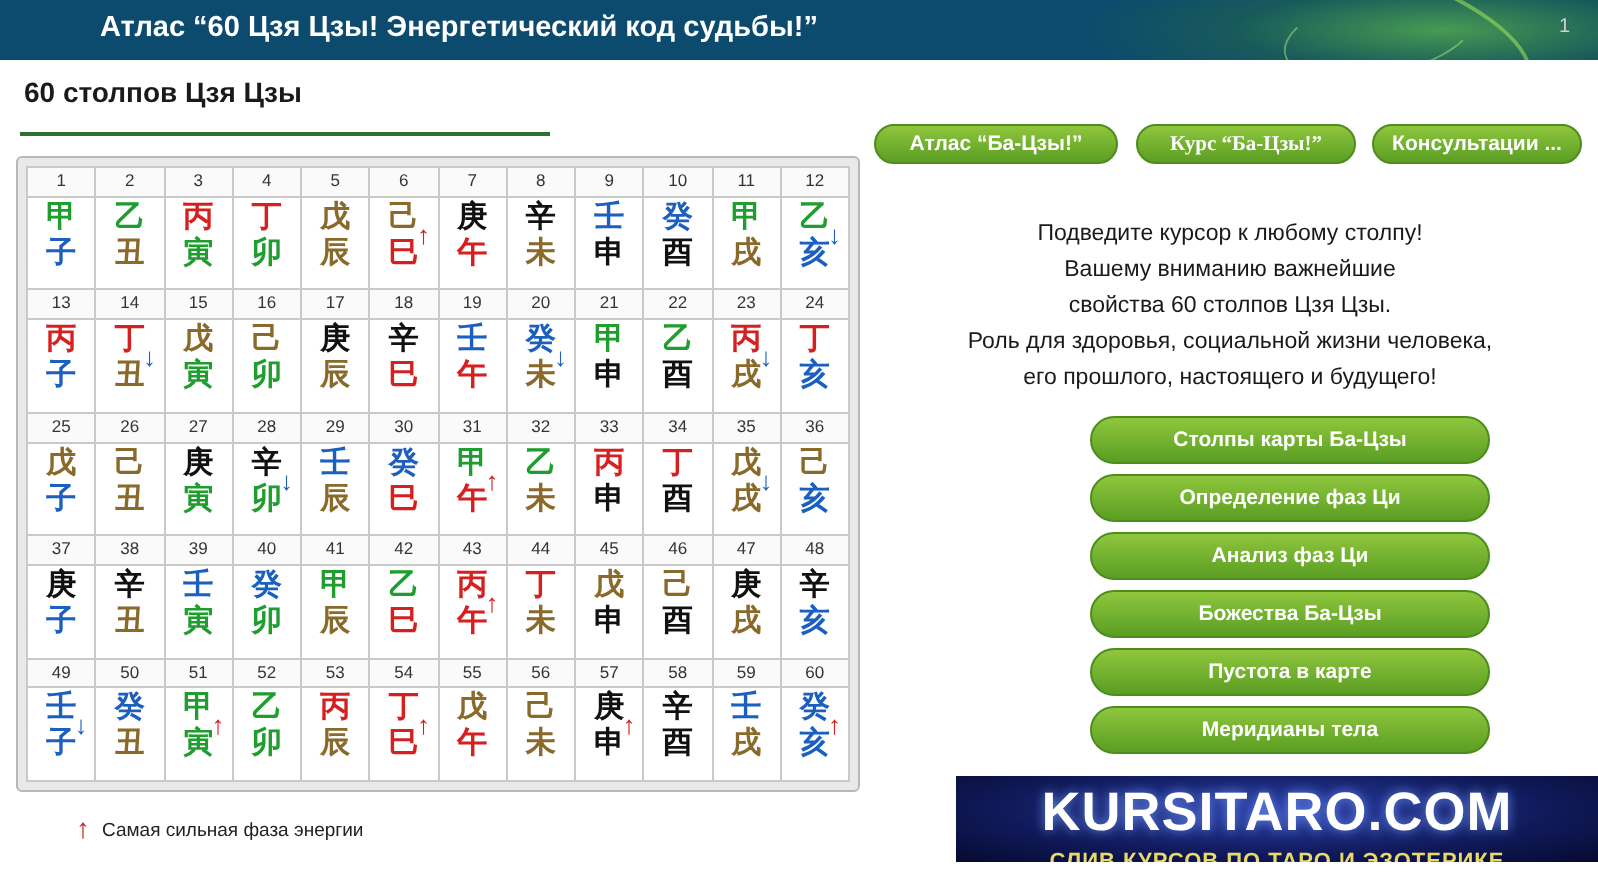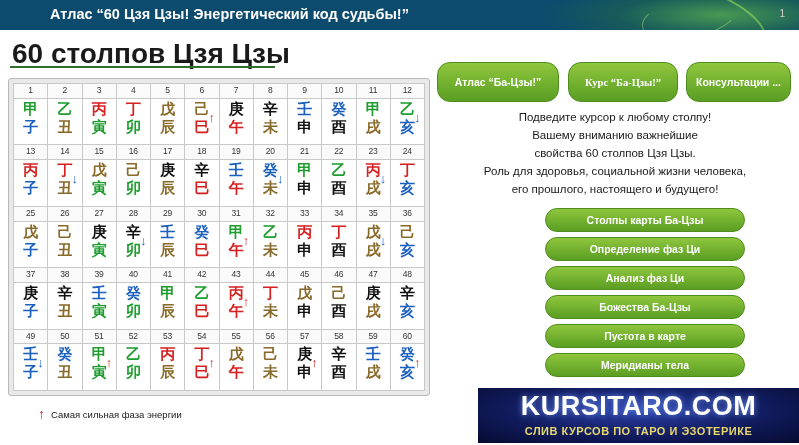--- a/index.html
+++ b/index.html
@@ -61,21 +61,21 @@
     position: absolute;
     right: 14px; top: 8px;
     color: #cfcfcf;
     font-size: 10px;
   }
 
   
   .page-title {
     position: absolute;
     left: 12px; top: 38px;
-    font-size: 28px;
+    font-size: 14px;
     font-weight: bold;
     color: #1a1a1a;
   }
   .title-rule {
     position: absolute;
     left: 10px; top: 66px;
     width: 265px; height: 2px;
     background: #2f6f2f;
   }
 
@@ -159,21 +159,21 @@
     vertical-align: -1px;
   }
   .lg1 { left: 18px; top: 4px; }
   .lg2 { left: 215px; top: 4px; }
   .up-arr { color: #d02020; }
   .down-arr { color: #555555; }
 
   
   .topbtn {
     position: absolute;
-    height: 40px;
+    height: 20px;
     border-radius: 13px;
     background: linear-gradient(#8fc63d, #5a9e23);
     border: 1px solid #4e8c1e;
     color: #ffffff;
     font-size: 10.5px;
     font-weight: bold;
     display: flex;
     align-items: center;
     justify-content: center;
     box-sizing: border-box;
@@ -215,21 +215,21 @@
   #mb1 { top: 237px; }
   #mb2 { top: 266px; }
   #mb3 { top: 295px; }
   #mb4 { top: 324px; }
   #mb5 { top: 353px; }
 
   
   .banner {
     position: absolute;
     left: 478px; top: 388px;
-    width: 321px; height: 55px;
+    width: 321px; height: 43px;
     background: radial-gradient(ellipse at 50% 40%, #2a3ea8 0%, #101a5a 60%, #060a30 100%);
     overflow: hidden;
   }
   .banner-main {
     position: absolute;
     left: 0; top: 3px;
     width: 321px;
     text-align: center;
     font-size: 27px;
     font-weight: bold;

